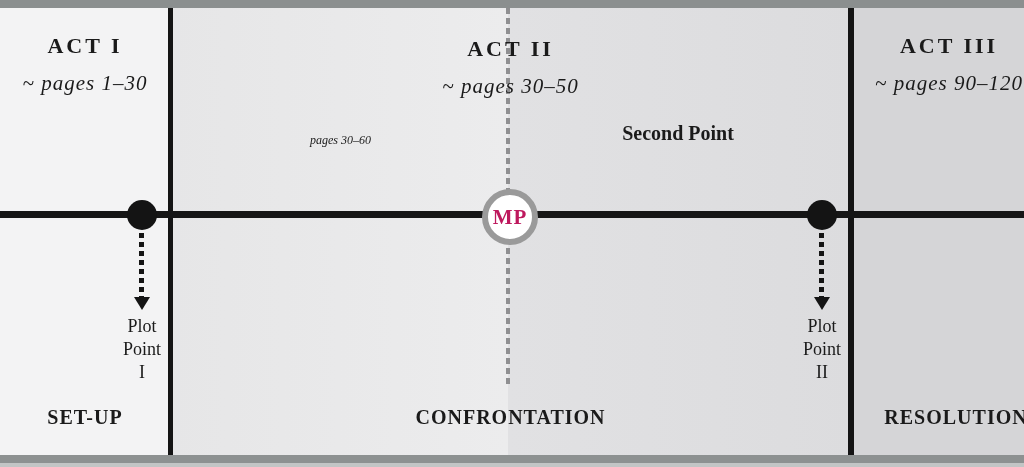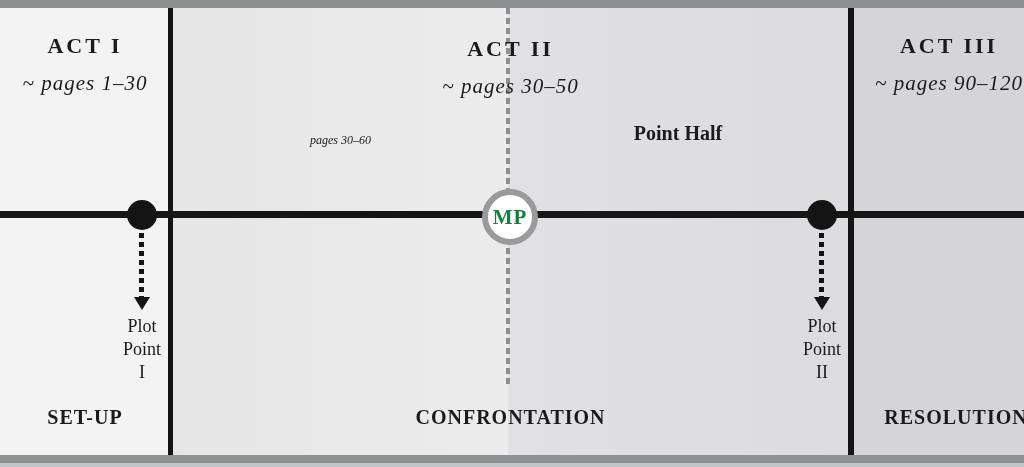--- a/index.html
+++ b/index.html
@@ -47,21 +47,21 @@
   .half .half-pages{font-style:italic;font-size:12px;margin-top:11px;}
   
   .dot{position:absolute;width:30px;height:30px;border-radius:50%;background:#141414;top:200px;}
   .dot-pp1{left:127px;}
   .dot-pp2{left:807px;}
   
   .mp-circle{
     position:absolute;left:482px;top:189px;width:44px;height:44px;
     background:#ffffff;border:6px solid #9a9a9a;border-radius:50%;
     display:flex;align-items:center;justify-content:center;
-    font-weight:bold;font-size:21px;letter-spacing:1px;color:#15803d;
+    font-weight:bold;font-size:21px;letter-spacing:1px;color:#be185d;
   }
   
   .arrow-dash{
     position:absolute;top:233px;width:5px;height:64px;
     background:repeating-linear-gradient(to bottom,#141414 0px,#141414 5px,transparent 5px,transparent 9px);
   }
   .arrow-dash-pp1{left:139px;}
   .arrow-dash-pp2{left:819px;}
   .arrow-head{
     position:absolute;top:297px;width:0;height:0;
@@ -111,21 +111,21 @@
   </div>
   <div class="act-header hdr-act3">
     <div class="act-title">ACT III</div>
     <div class="act-pages">~ pages 90–120</div>
   </div>
 
   <div class="half half-first">
     <div class="half-pages">pages 30–60</div>
   </div>
   <div class="half half-second">
-    <div class="half-title">Point Half</div>
+    <div class="half-title">Second Point</div>
   </div>
 
   <div class="dot dot-pp1"></div>
   <div class="dot dot-pp2"></div>
 
   <div class="arrow-dash arrow-dash-pp1"></div>
   <div class="arrow-head arrow-head-pp1"></div>
   <div class="arrow-dash arrow-dash-pp2"></div>
   <div class="arrow-head arrow-head-pp2"></div>
 

